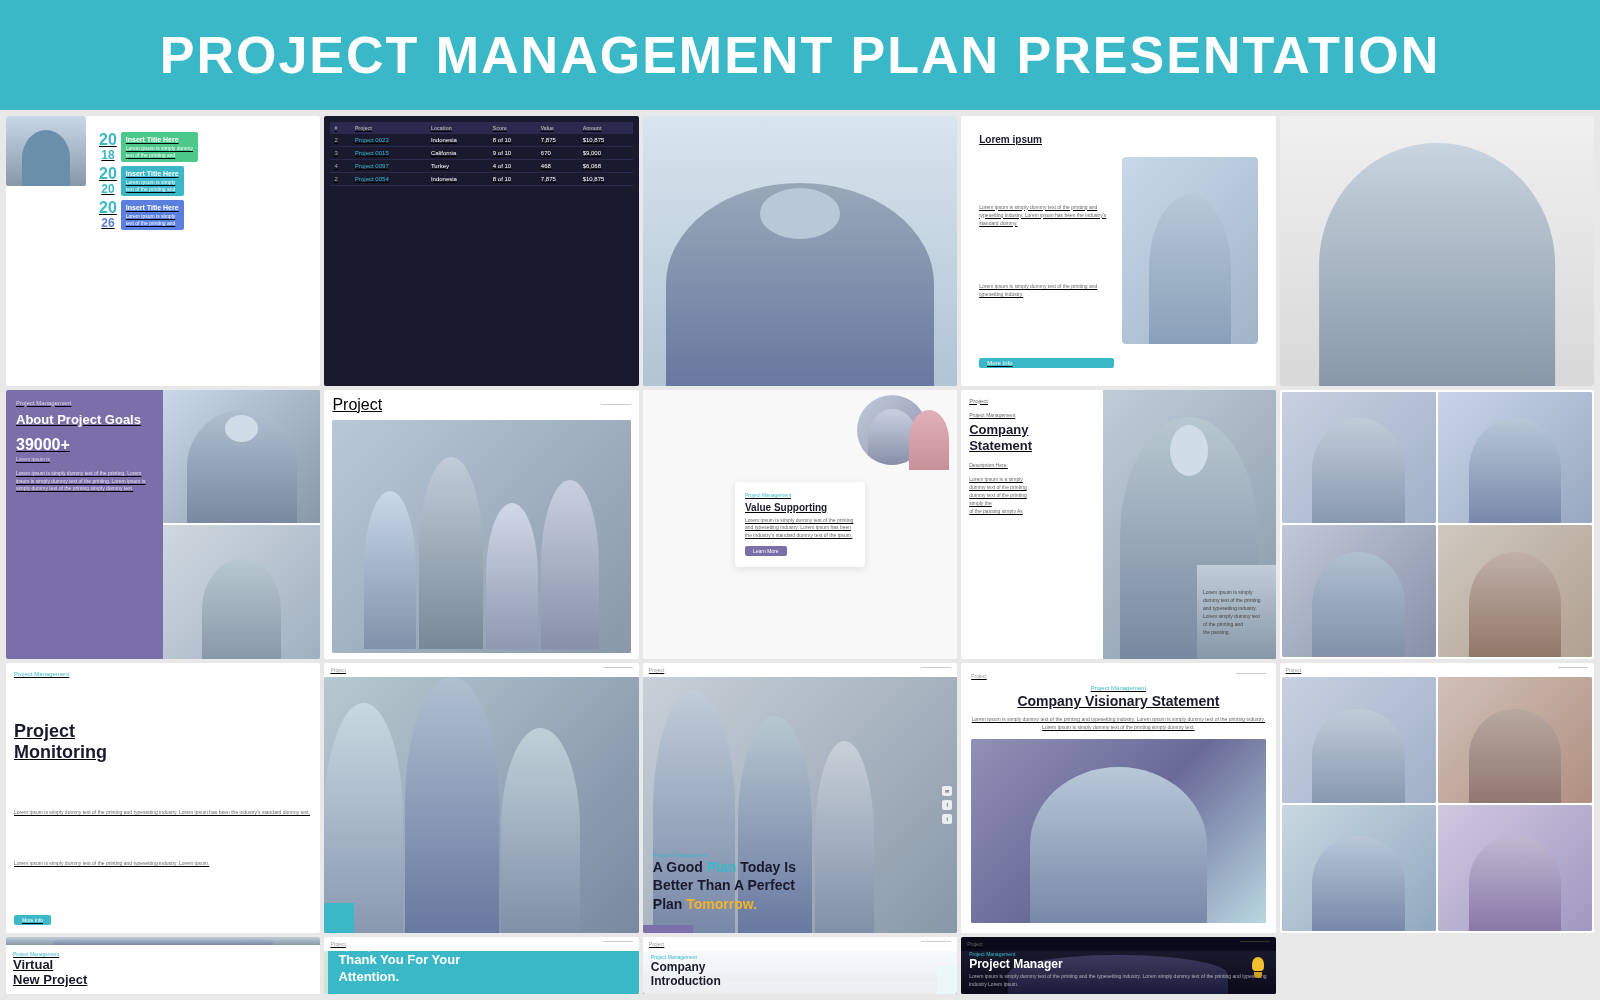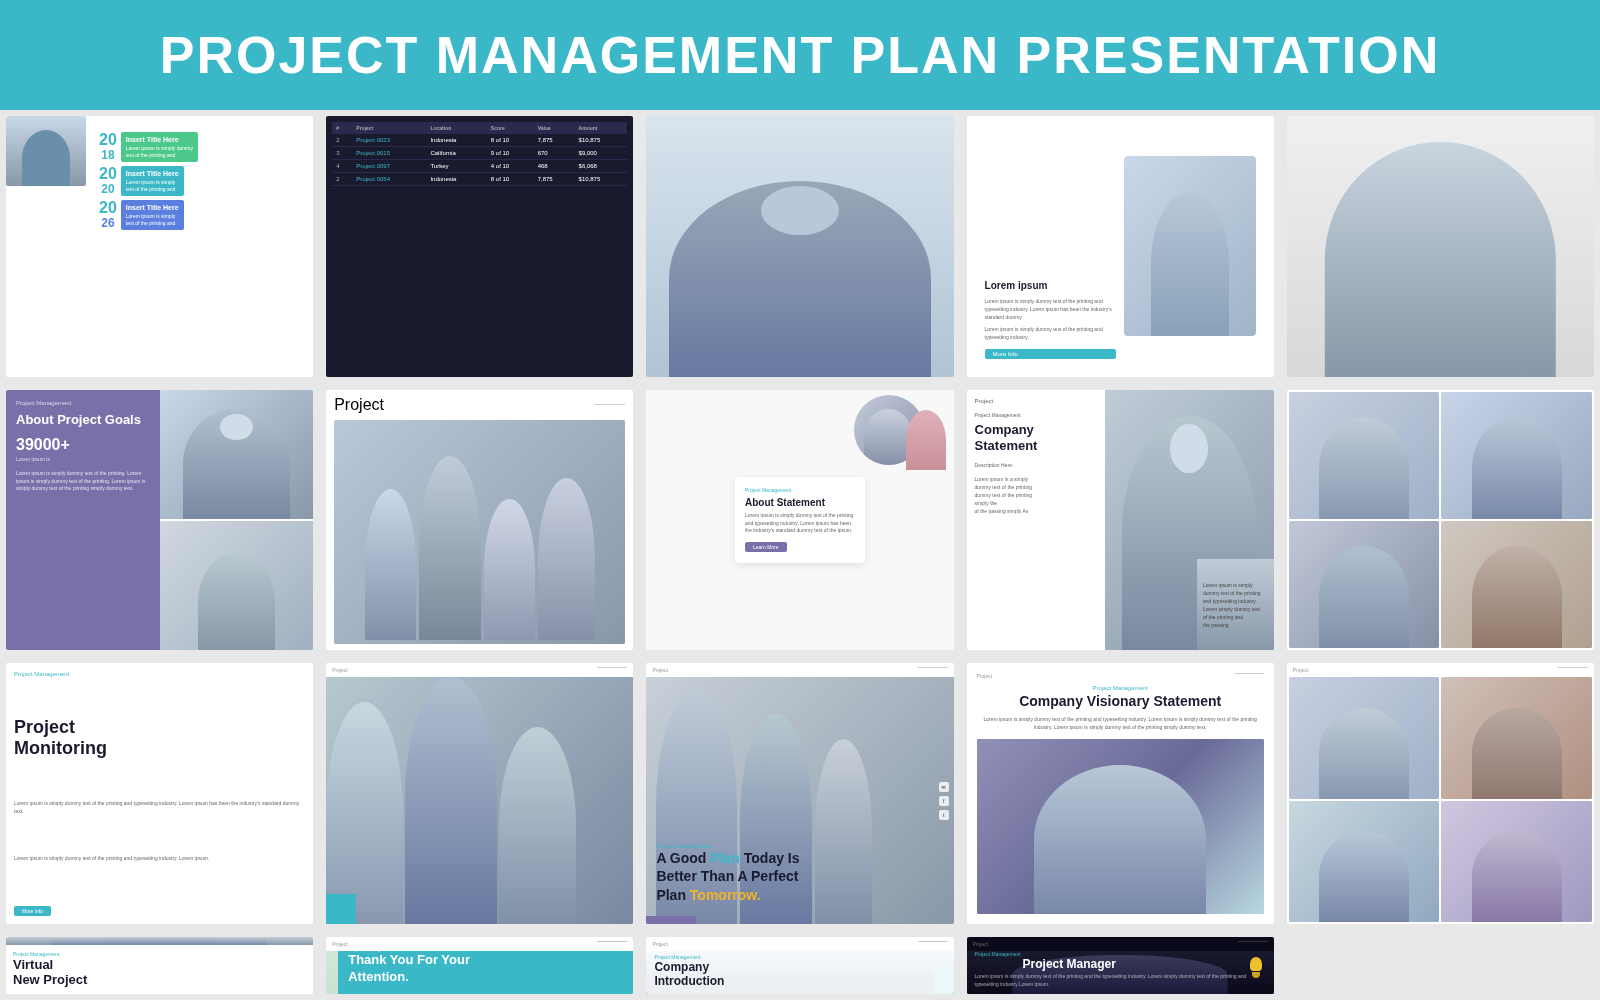--- a/index.html
+++ b/index.html
@@ -29,22 +29,23 @@
     }
 
     
     .slides-area {
       width: 100%;
       height: 890px;
       background: #e8e8e8;
       display: grid;
       grid-template-columns: repeat(5, 1fr);
       grid-template-rows: repeat(3, 1fr);
-      gap: 13px;
+      gap: 4px;
       padding: 6px;
+      text-decoration: underline;
     }
 
     
     .slide-card {
       background: white;
       border-radius: 2px;
       overflow: hidden;
       position: relative;
       display: flex;
       flex-direction: column;
@@ -626,21 +627,21 @@
       position: relative;
       overflow: hidden;
     }
     .slide-17 .bg-photo {
       width: 100%;
       height: 100%;
       background: linear-gradient(135deg, #d8e8e0 0%, #a8c8b8 100%);
     }
     .slide-17 .overlay-box {
       position: absolute;
-      left: 12px;
+      left: 4px;
       right: 0;
       bottom: 0;
       background: #3ab8c8;
       padding: 8px 10px;
     }
     .slide-17 .pm-label {
       font-size: 5px;
       color: rgba(255,255,255,0.8);
     }
     .slide-17 h3 {
@@ -734,21 +735,20 @@
       z-index: 3;
     }
     .slide-19 .pm-label {
       font-size: 5px;
       color: #3ab8c8;
     }
     .slide-19 h3 {
       font-size: 12px;
       font-weight: 900;
       color: white;
-      margin-left: 48px;
     }
     .slide-19 .desc {
       font-size: 5px;
       color: rgba(255,255,255,0.6);
       margin-top: 2px;
       line-height: 1.5;
     }
 
     
     .social-icons {
@@ -875,21 +875,21 @@
   <div class="slide-card slide-3">
     <div style="width:100%;height:100%;background:linear-gradient(180deg,#d8e4ee 0%,#b0c4d4 100%);display:flex;align-items:flex-end;justify-content:center;overflow:hidden;">
       <div style="width:85%;height:75%;background:linear-gradient(180deg,#98a8b8 0%,#6878a0 100%);border-radius:50% 50% 0 0;display:flex;flex-direction:column;align-items:center;">
         <div style="width:30%;height:25%;background:#b8c8d8;border-radius:50%;margin-top:5px;"></div>
       </div>
     </div>
   </div>
 
   <div class="slide-card slide-4">
     <div style="display:flex;gap:8px;height:100%;padding:10px;">
-      <div style="flex:1;display:flex;flex-direction:column;justify-content:flex-end;">
+      <div style="flex:1;display:flex;flex-direction:column;justify-content:space-between;">
         <div style="font-size:10px;font-weight:900;color:#1a1a2e;margin-bottom:6px;">Lorem ipsum</div>
         <div style="font-size:5px;color:#666;line-height:1.6;margin-bottom:4px;">Lorem ipsum is simply dummy text of the printing and typesetting industry. Lorem ipsum has been the industry's standard dummy.</div>
         <div style="font-size:5px;color:#666;line-height:1.6;">Lorem ipsum is simply dummy text of the printing and typesetting industry.</div>
         <div class="more-btn">More Info</div>
       </div>
       <div style="flex:1;display:flex;align-items:center;justify-content:center;">
         <div style="width:100%;height:80%;background:linear-gradient(135deg,#c8d8e8,#a0b4c8);border-radius:4px;display:flex;align-items:flex-end;justify-content:center;overflow:hidden;">
           <div style="width:60%;height:80%;background:linear-gradient(180deg,#b8c8d8,#88a0b8);border-radius:50% 50% 0 0;"></div>
         </div>
       </div>
@@ -944,21 +944,21 @@
 
   <div class="slide-card slide-8">
     <div style="position:absolute;top:5px;right:30px;width:70px;height:70px;border-radius:50%;background:linear-gradient(135deg,#c0ccd8,#9090b0);overflow:hidden;">
       <div style="width:100%;height:100%;display:flex;align-items:flex-end;justify-content:center;">
         <div style="width:70%;height:80%;background:linear-gradient(180deg,#c8d0e0,#8890a8);border-radius:50% 50% 0 0;"></div>
       </div>
     </div>
     <div style="position:absolute;top:20px;right:8px;width:40px;height:60px;background:linear-gradient(180deg,#e0b0b8,#c89098);border-radius:50% 50% 0 0;"></div>
     <div class="content-box">
       <div class="sub-label">Project Management</div>
-      <h3>About Statement</h3>
+      <h3>Value Supporting</h3>
       <div class="body-text">Lorem ipsum is simply dummy text of the printing and typesetting industry. Lorem ipsum has been the industry's standard dummy text of the ipsum.</div>
       <div class="learn-btn">Learn More</div>
     </div>
   </div>
 
   <div class="slide-card slide-9">
     <div class="top-bar">
       <span>Project</span>
       <div style="width:30px;height:1px;background:#ccc;"></div>
     </div>

